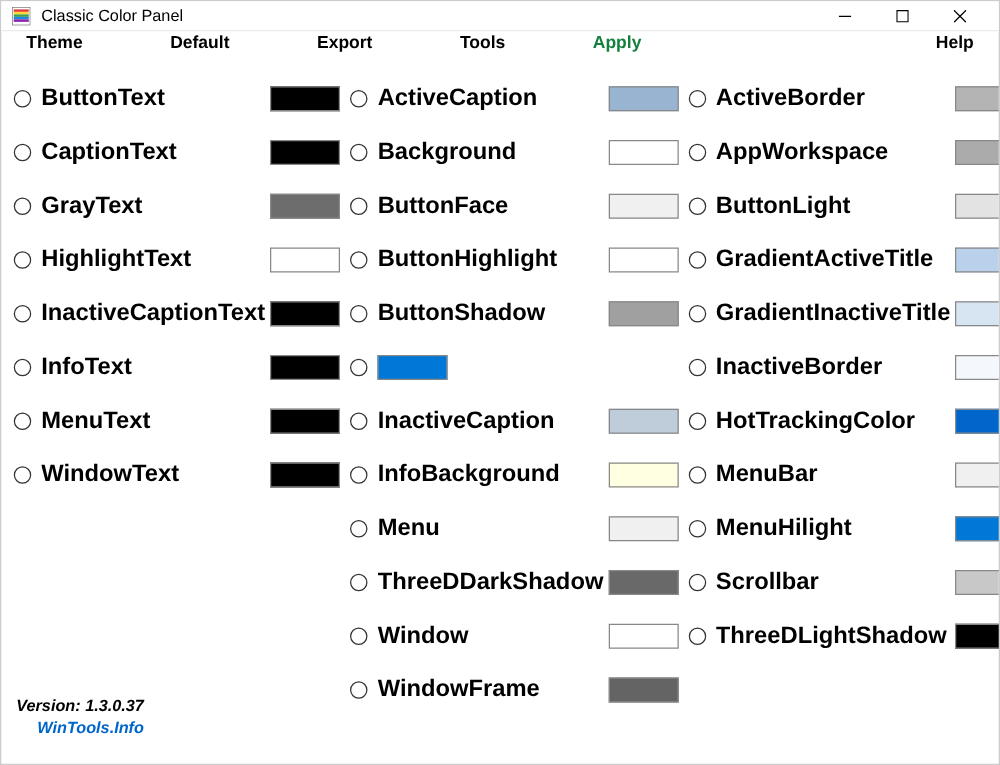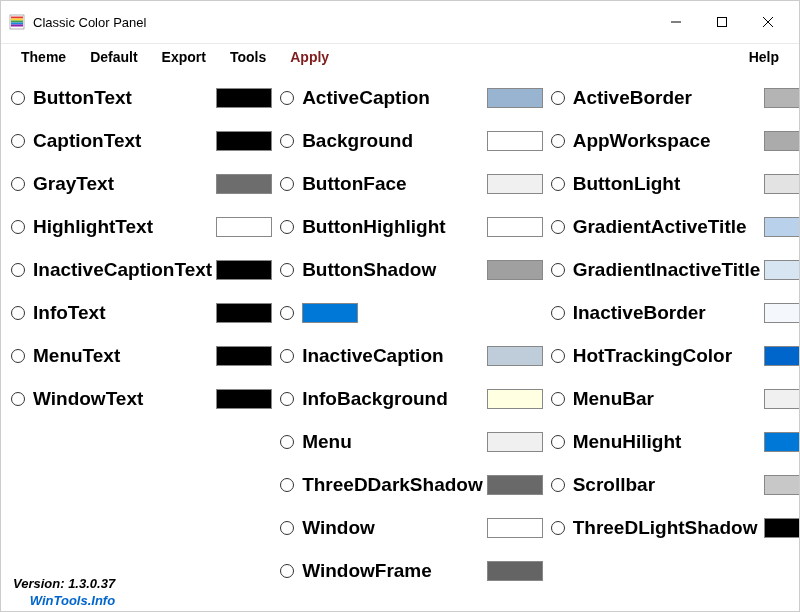--- a/index.html
+++ b/index.html
@@ -8,21 +8,21 @@
     font-family: "Segoe UI", Tahoma, sans-serif;
     font-size: 13px;
     background: #fff;
     color: #000;
     width: 800px;
     height: 612px;
     overflow: hidden;
     border: 1px solid #ccc;
   }
   .titlebar {
-    height: 43px;
+    height: 24px;
     display: flex;
     align-items: center;
     padding: 0 8px;
     background: #fff;
     border-bottom: 1px solid #eaeaea;
   }
   .app-icon {
     width: 16px; height: 16px; margin-right: 8px;
     display: inline-block;
   }
@@ -30,27 +30,27 @@
   .title-spacer { flex: 1; }
   .win-btn {
     width: 46px; height: 30px;
     display: flex; align-items: center; justify-content: center;
     color: #333;
     cursor: default;
   }
   .menubar {
     height: 26px;
     display: flex;
-    align-items: center;
     padding: 0 8px;
     font-size: 14px;
     font-weight: 600;
+    gap: 46px;
   }
   .menu-item { padding: 0 12px; cursor: default; }
-  .menu-item.disabled { color: #7f1d1d; }
+  .menu-item.disabled { color: #15803d; }
   .menu-spacer { flex: 1; }
   .content {
     position: relative;
     padding: 6px 10px 8px 10px;
     height: calc(100% - 56px);
   }
   .columns {
     display: flex;
     gap: 8px;
   }

